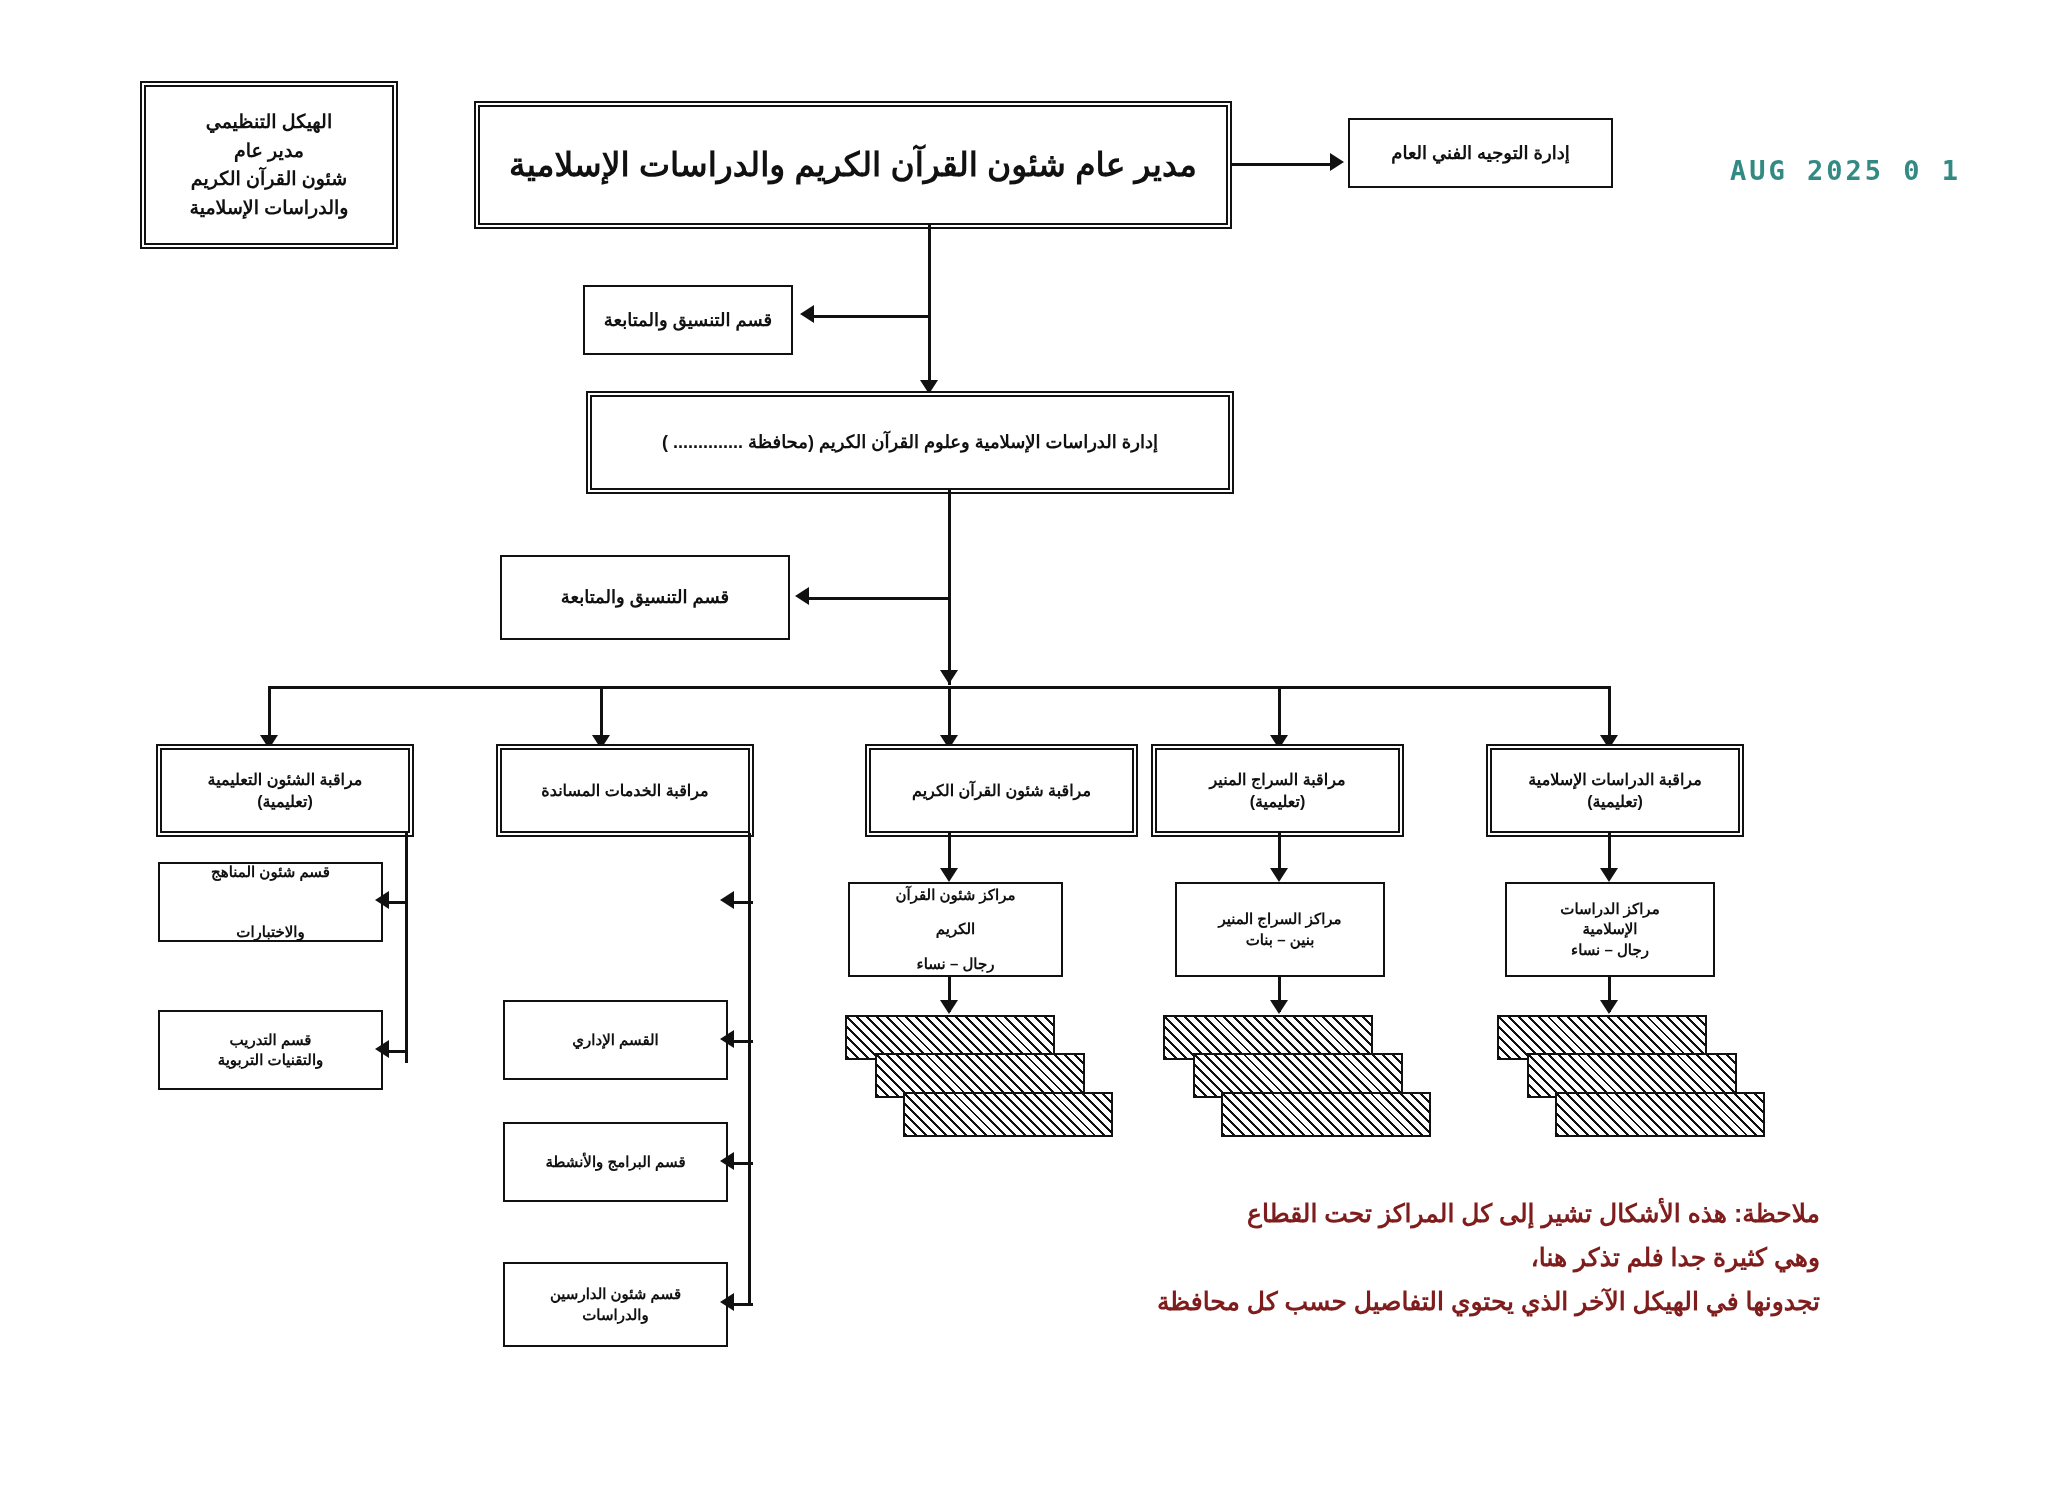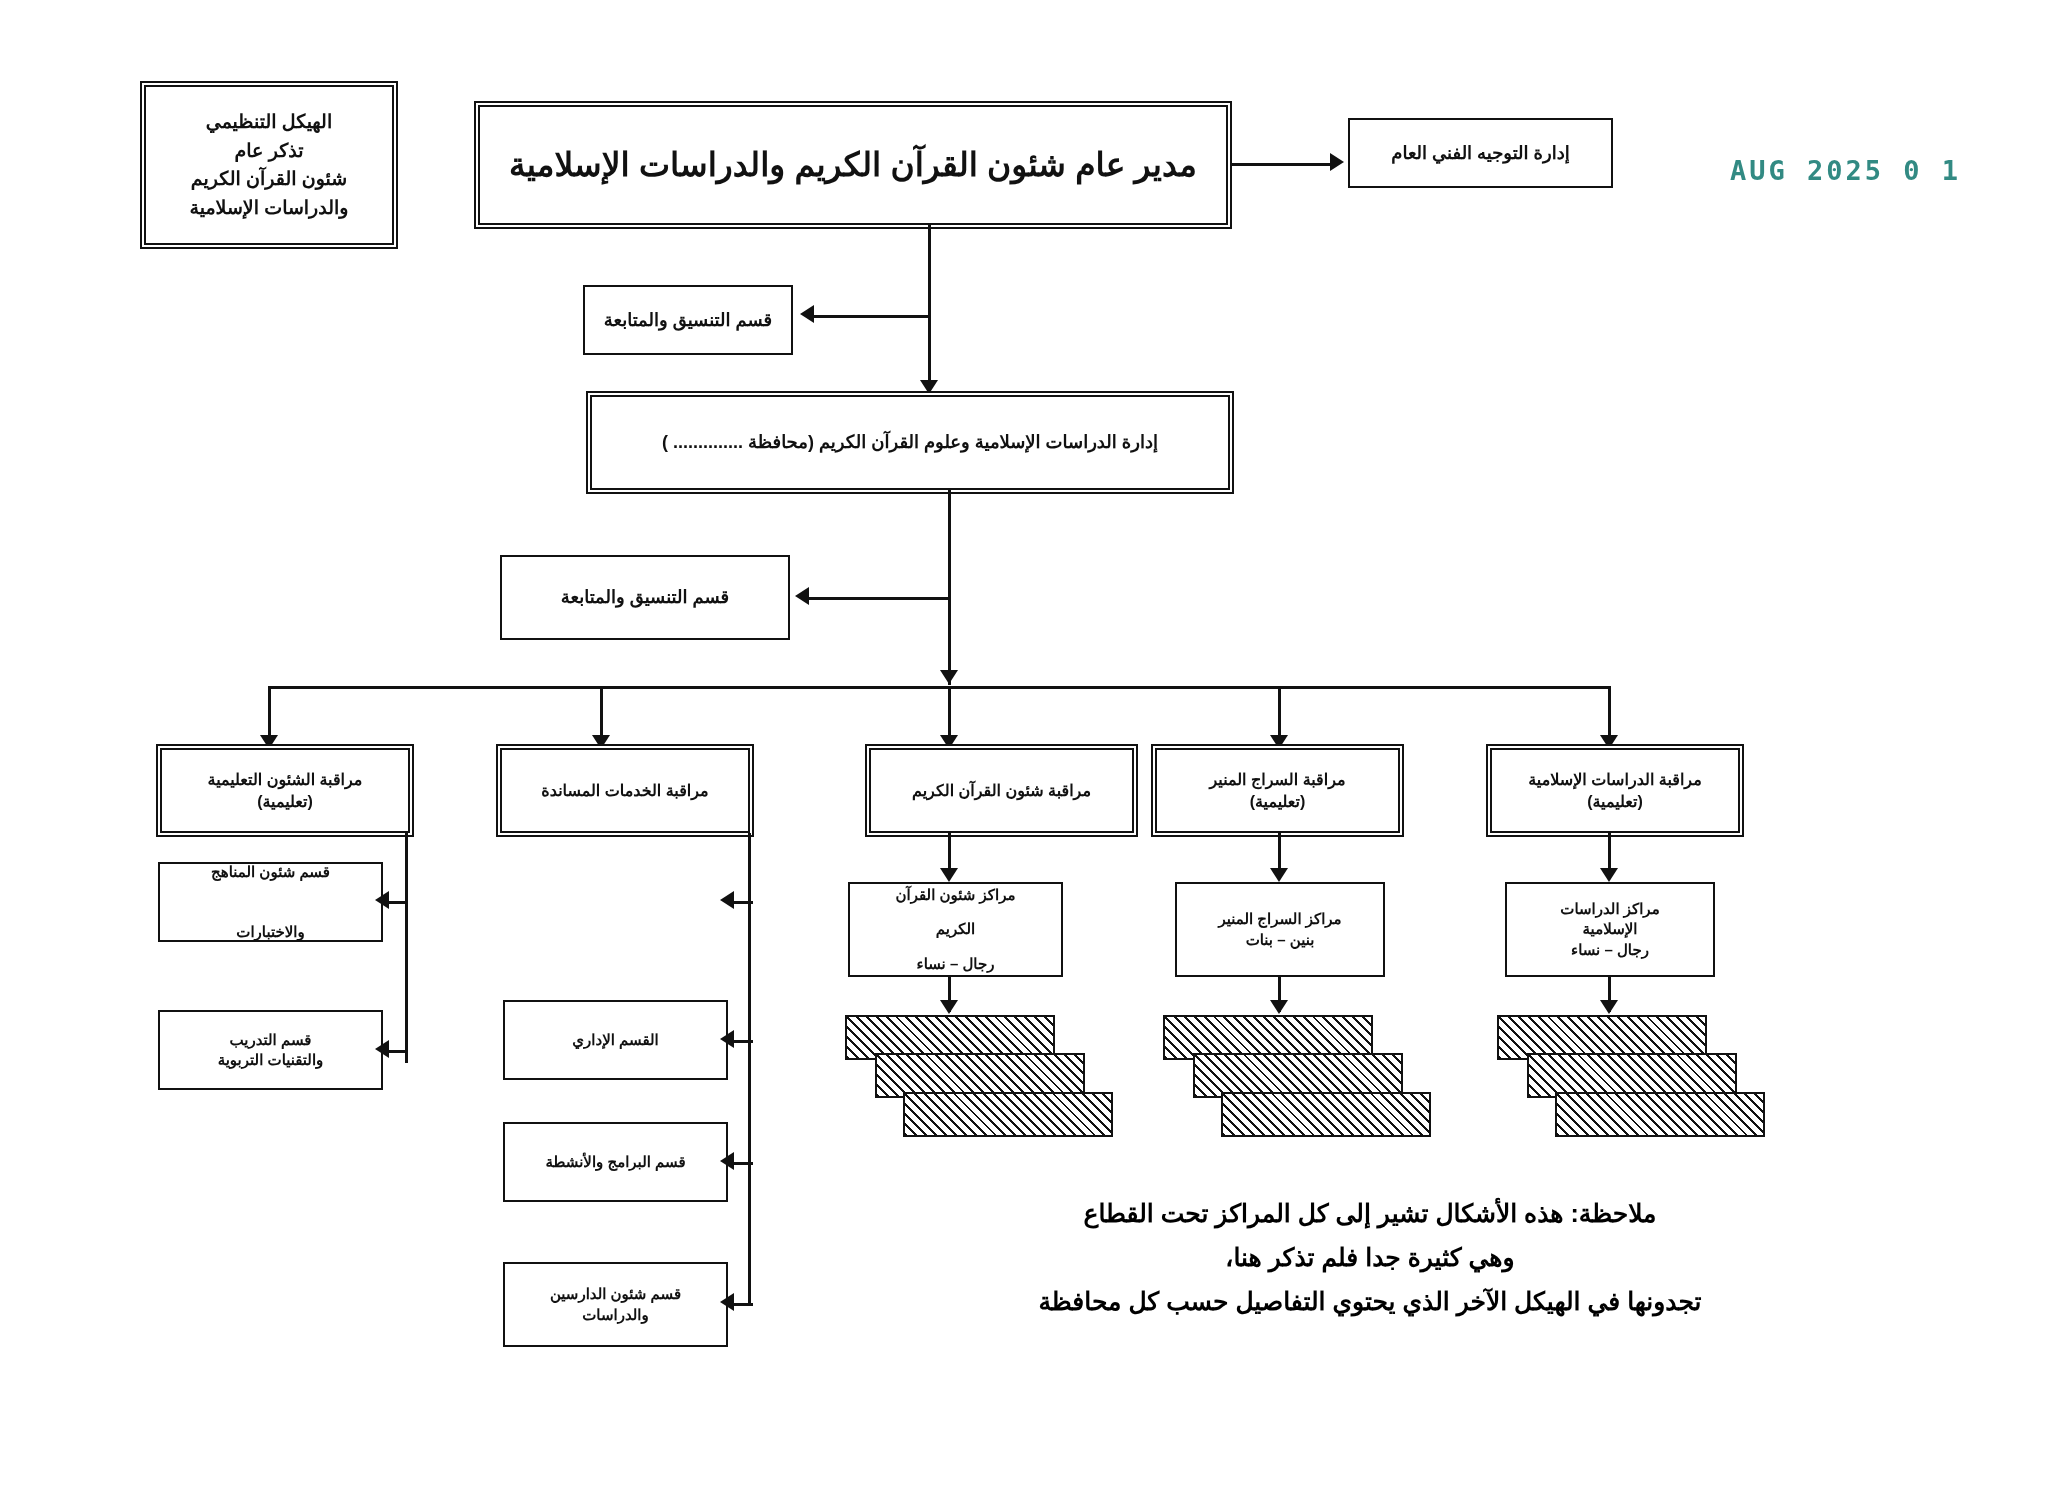--- a/index.html
+++ b/index.html
@@ -86,37 +86,37 @@
     position:absolute;
     font-family:"DejaVu Sans Mono", monospace;
     font-size:27px;
     letter-spacing:3px;
     color:#0f766e;
     opacity:.85;
     font-weight:bold;
   }
   .note{
     position:absolute;
-    color:#000000;
+    color:#7f1d1d;
     font-size:25px;
     font-weight:bold;
-    text-align:center;
+    text-align:right;
     line-height:1.75;
     width:900px;
   }
   .note div{white-space:nowrap;}
 </style>
 </head>
 <body>
 
 <div id="canvas">
 
   <div class="box legend-box dbl" style="left:144px; top:85px; width:250px; height:160px; flex-direction:column;">
     <span>الهيكل التنظيمي</span>
-    <span>تذكر عام</span>
+    <span>مدير عام</span>
     <span>شئون القرآن الكريم</span>
     <span>والدراسات الإسلامية</span>
   </div>
 
   <div class="stamp" style="left:1730px; top:155px;">1 0 AUG 2025</div>
 
   <div class="box big-head dbl" style="left:478px; top:105px; width:750px; height:120px;">مدير عام شئون القرآن الكريم والدراسات الإسلامية</div>
 
   <div class="box mid" style="left:1348px; top:118px; width:265px; height:70px;">إدارة التوجيه الفني العام</div>
 

